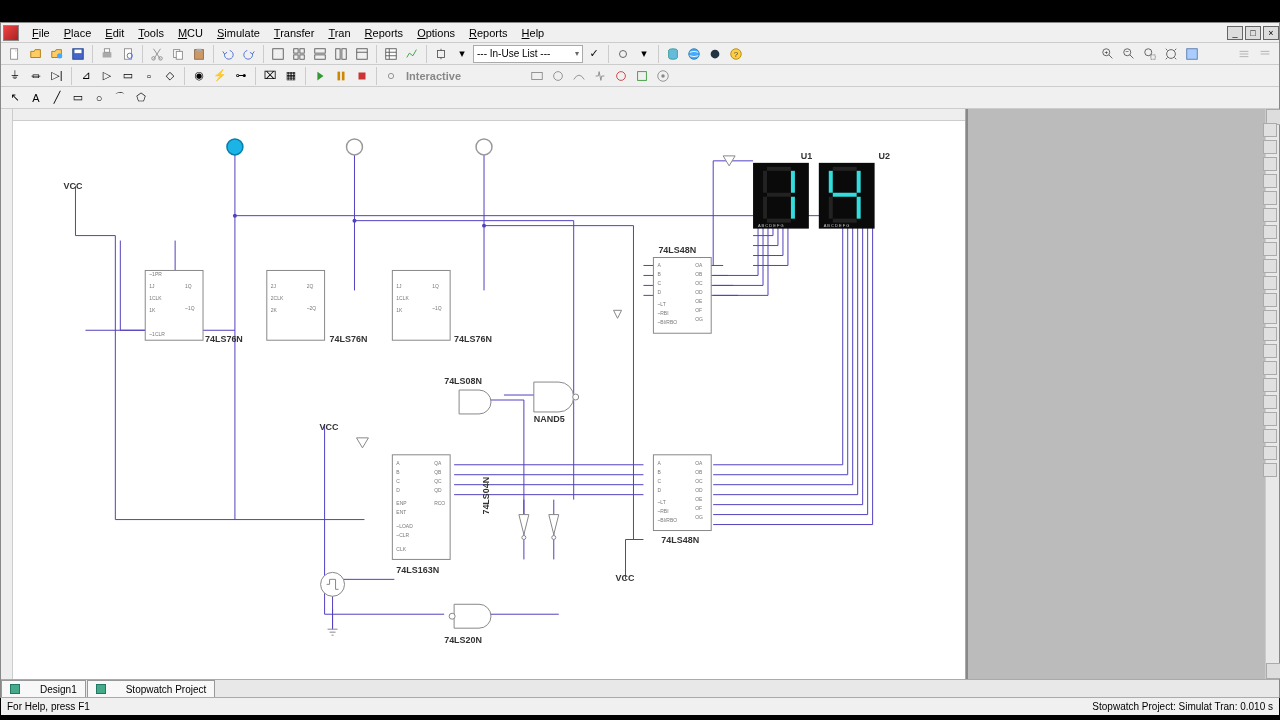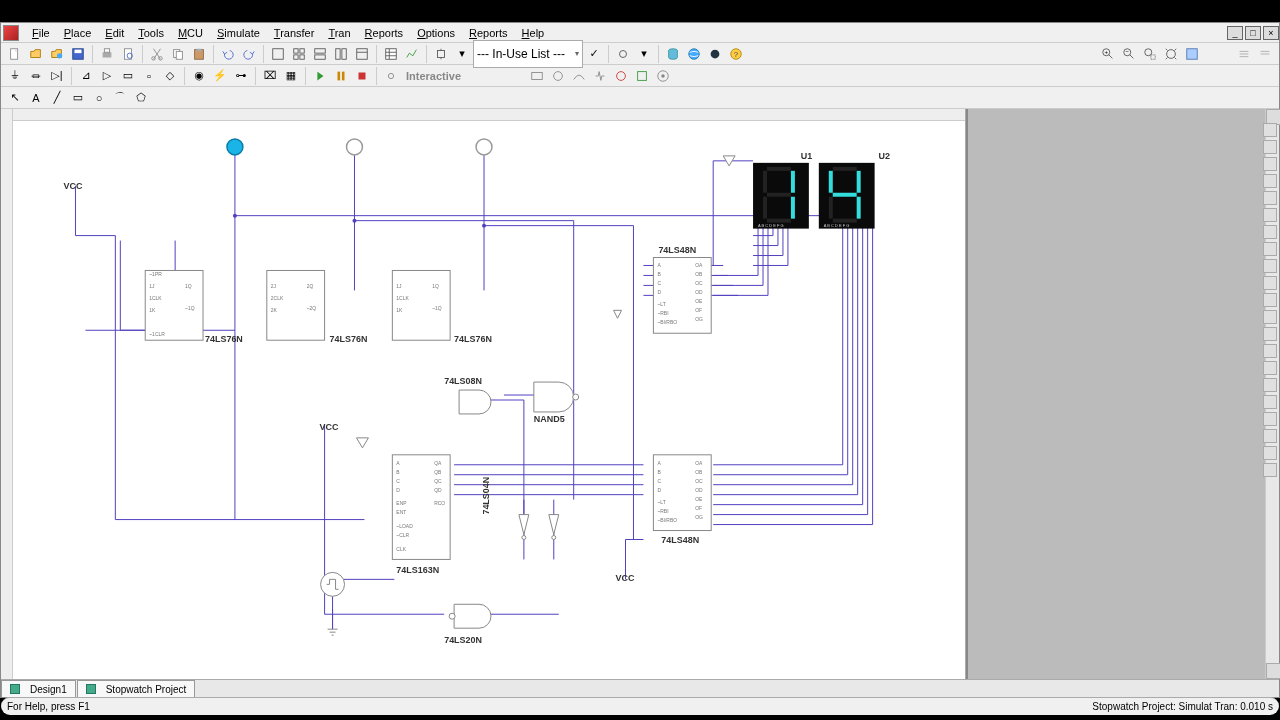--- a/index.html
+++ b/index.html
@@ -11,44 +11,44 @@
 .menubar { height: 20px; background: #f0f0f0; border-bottom: 1px solid #ccc; display: flex; align-items: center; padding-left: 2px; }
 .app-icon { width: 16px; height: 16px; margin-right: 6px; background: linear-gradient(135deg,#e44,#a22); border: 1px solid #888; }
 .menubar span { padding: 2px 7px; cursor: default; }
 .menubar span:first-letter { text-decoration: underline; }
 .window-controls { margin-left: auto; display: flex; }
 .window-controls div { width: 16px; height: 14px; border: 1px solid #666; margin-left: 2px; display: flex; align-items: center; justify-content: center; font-size: 9px; background: #ddd; }
 
 .toolbar { height: 22px; background: #f0f0f0; border-bottom: 1px solid #ccc; display: flex; align-items: center; padding: 0 4px; gap: 1px; }
 .tb-btn { width: 20px; height: 20px; display: flex; align-items: center; justify-content: center; border: 1px solid transparent; }
 .tb-sep { width: 1px; height: 18px; background: #ccc; margin: 0 3px; }
-.combo { width: 110px; height: 28px; border: 1px solid #aaa; background: #fff; font-size: 12px; padding: 1px 3px; display: flex; align-items: center; justify-content: space-between; }
+.combo { width: 110px; height: 18px; border: 1px solid #aaa; background: #fff; font-size: 10px; padding: 1px 3px; display: flex; align-items: center; justify-content: space-between; }
 .combo::after { content: "▾"; font-size: 8px; color: #666; }
 
 .toolbar2 { height: 22px; background: #f0f0f0; border-bottom: 1px solid #ccc; display: flex; align-items: center; padding: 0 4px; gap: 1px; }
 .toolbar3 { height: 22px; background: #f0f0f0; border-bottom: 1px solid #ccc; display: flex; align-items: center; padding: 0 4px; gap: 1px; }
 
 .workspace { position: relative; height: 570px; display: flex; }
 .canvas-area { width: 965px; height: 100%; background: #fff; position: relative; overflow: hidden; border-right: 1px solid #aaa; }
 .side-panel { flex: 1; background: #bbb; border-left: 2px solid #888; position: relative; }
 .scrollbar-v { position: absolute; right: 0; top: 0; width: 14px; height: 100%; background: #e8e8e8; border-left: 1px solid #ccc; }
 .scrollbar-v::before { content:""; position:absolute; top:0; left:0; width:100%; height:14px; background:#ddd; border:1px solid #aaa; }
 .scrollbar-v::after { content:""; position:absolute; bottom:0; left:0; width:100%; height:14px; background:#ddd; border:1px solid #aaa; }
 
 .ruler-top { position: absolute; top: 0; left: 0; width: 100%; height: 12px; background: #eee; border-bottom: 1px solid #ccc; }
 .ruler-left { position: absolute; top: 0; left: 0; width: 12px; height: 100%; background: #eee; border-right: 1px solid #ccc; }
 
 .schematic { position: absolute; top: 12px; left: 12px; right: 0; bottom: 0; background: #fff; }
 .schematic svg { width: 100%; height: 100%; }
 
 .tabs-bar { height: 18px; background: #e8e8e8; border-top: 1px solid #aaa; display: flex; align-items: stretch; }
-.tab { padding: 1px 8px; border: 1px solid #999; border-bottom: none; background: #f8f8f8; margin-right: 1px; display: flex; align-items: center; gap: 10px; font-size: 10px; }
+.tab { padding: 1px 8px; border: 1px solid #999; border-bottom: none; background: #f8f8f8; margin-right: 1px; display: flex; align-items: center; gap: 20px; font-size: 10px; }
 .tab-icon { width: 10px; height: 10px; background: #4a8; border: 1px solid #276; }
 
-.statusbar { height: 18px; background: #f0f0f0; border-top: 1px solid #aaa; display: flex; align-items: center; padding: 0 6px; font-size: 10px; justify-content: space-between; border-radius: 9px; }
+.statusbar { height: 18px; background: #f0f0f0; border-top: 1px solid #aaa; display: flex; align-items: center; padding: 0 6px; font-size: 10px; justify-content: space-between; }
 .seg-on { fill: #3dd; }
 .seg-off { fill: #222; }
 .disp-bg { fill: #0a0a0a; }
 .disp-label { fill: #ccc; font-size: 4px; font-family: Arial; }
 
 .wire { stroke: #5040c0; stroke-width: 1; fill: none; }
 .chip-box { fill: #fff; stroke: #888; stroke-width: 1; }
 .label-text { font-size: 9px; fill: #333; font-family: Arial; font-weight: bold; }
 .pin-text { font-size: 5px; fill: #777; font-family: Arial; }
 .node-dot { fill: #5040c0; }

